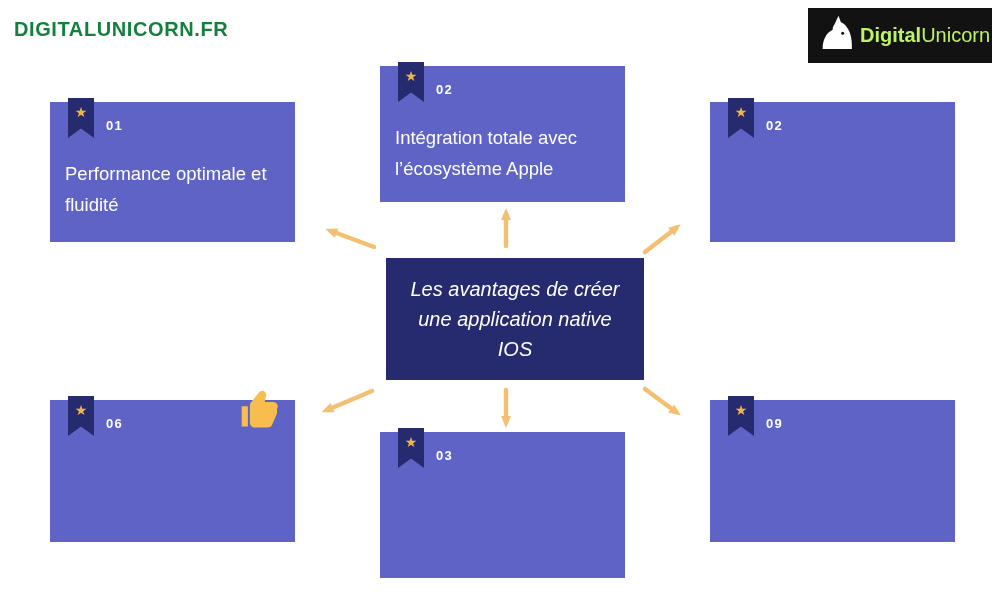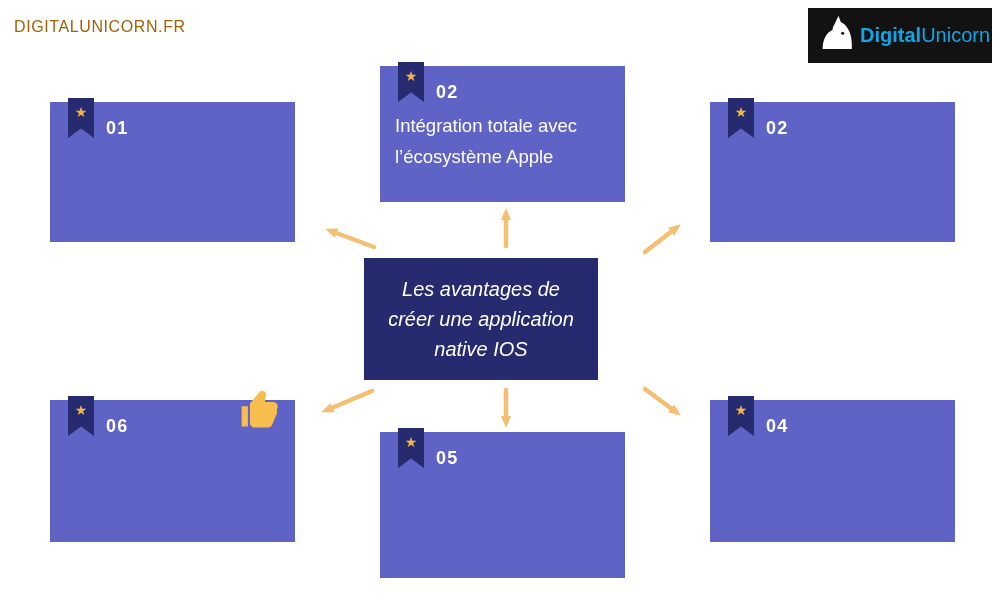--- a/index.html
+++ b/index.html
@@ -7,28 +7,28 @@
     position:relative;
     width:1000px;height:600px;
     background:#ffffff;
     font-family:"Liberation Sans", sans-serif;
     overflow:hidden;
   }
 
   
   .site-label{
     position:absolute;left:14px;top:18px;
-    font-size:16px;font-weight:400;letter-spacing:.6px;color:#a16207;
+    font-size:20px;font-weight:700;letter-spacing:.6px;color:#15803d;
   }
   .logo{
     position:absolute;left:808px;top:8px;width:184px;height:55px;
     background:#121212;display:flex;align-items:center;gap:4px;
     padding:0 8px;box-sizing:border-box;
   }
-  .logo-text{color:#0ea5e9;font-size:20px;white-space:nowrap;}
+  .logo-text{color:#bef264;font-size:20px;white-space:nowrap;}
   .logo-text .b{font-weight:800;}
   .logo-text .r{font-weight:400;}
 
   
   .box{
     position:absolute;background:#5e63c5;color:#ffffff;
     box-sizing:border-box;
   }
   .box-01{left:50px;top:102px;width:245px;height:140px;}
   .box-02{left:380px;top:66px;width:245px;height:136px;}
@@ -39,30 +39,30 @@
 
   .ribbon{
     position:absolute;left:18px;top:-4px;width:26px;height:40px;
     background:#262a6e;
     clip-path:polygon(0 0,100% 0,100% 100%,50% 76%,0 100%);
     display:flex;justify-content:center;box-sizing:border-box;padding-top:7px;
   }
   .star{color:#f0b44c;font-size:14px;line-height:1;}
   .num{
     position:absolute;left:56px;top:16px;
-    font-size:18px;font-weight:600;letter-spacing:1.2px;
+    font-size:13px;font-weight:600;letter-spacing:1.2px;
   }
   .box-text{
-    margin-top:44px;padding:0 14px 0 15px;
+    margin-top:56px;padding:0 14px 0 15px;
     font-size:18.5px;line-height:1.68;
   }
 
   
   .center-box{
-    position:absolute;left:364px;top:258px;width:234px;height:122px;
+    position:absolute;left:386px;top:258px;width:258px;height:122px;
     background:#262a6e;color:#ffffff;
     display:flex;align-items:center;justify-content:center;
     box-sizing:border-box;padding:0 18px;
   }
   .center-text{
     font-style:italic;font-size:20px;line-height:1.5;text-align:center;
   }
 
   
   .arrows{position:absolute;left:0;top:0;width:1000px;height:600px;pointer-events:none;}
@@ -112,20 +112,21 @@
     <g>
       <line x1="645" y1="389" x2="676" y2="412" stroke="#f4bf70" stroke-width="4.5" stroke-linecap="round" marker-end="url(#ah)"></line>
     </g>
   </svg>
 
   <div class="box box-01">
     <div class="ribbon">
         <span class="star">★</span>
       </div>
     <div class="num">01</div>
+    <div class="box-text">Performance optimale et fluidité</div>
   </div>
 
   <div class="box box-02">
     <div class="ribbon">
         <span class="star">★</span>
       </div>
     <div class="num">02</div>
     <div class="box-text">Intégration totale avec l’écosystème Apple</div>
   </div>
 
@@ -133,28 +134,28 @@
     <div class="ribbon">
         <span class="star">★</span>
       </div>
     <div class="num">02</div>
   </div>
 
   <div class="box box-04">
     <div class="ribbon">
         <span class="star">★</span>
       </div>
-    <div class="num">04</div>
+    <div class="num">09</div>
   </div>
 
   <div class="box box-05">
     <div class="ribbon">
         <span class="star">★</span>
       </div>
-    <div class="num">05</div>
+    <div class="num">03</div>
   </div>
 
   <div class="box box-06">
     <div class="ribbon">
         <span class="star">★</span>
       </div>
     <div class="num">06</div>
   </div>
 
   <span class="thumb">

